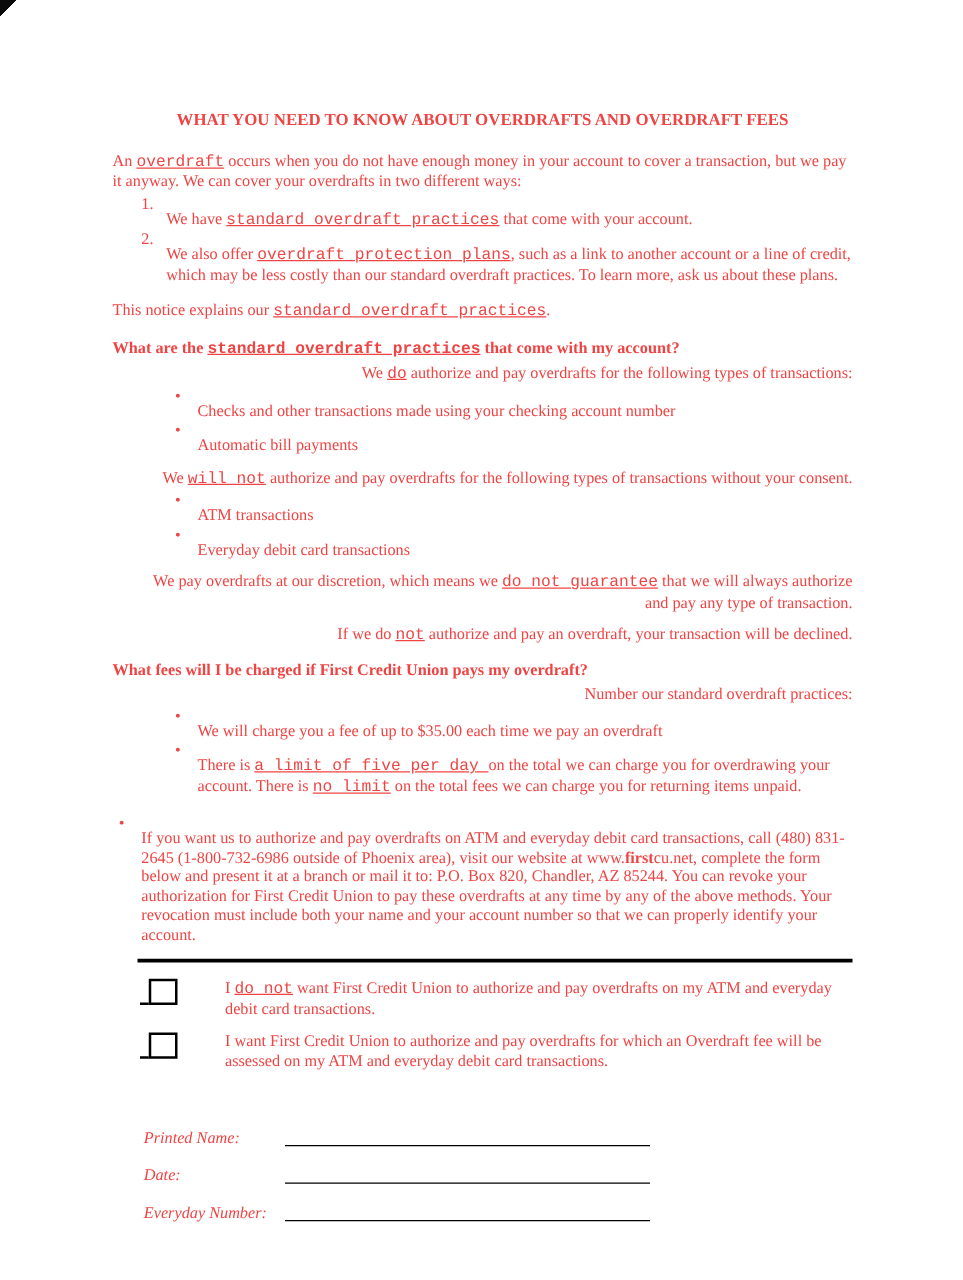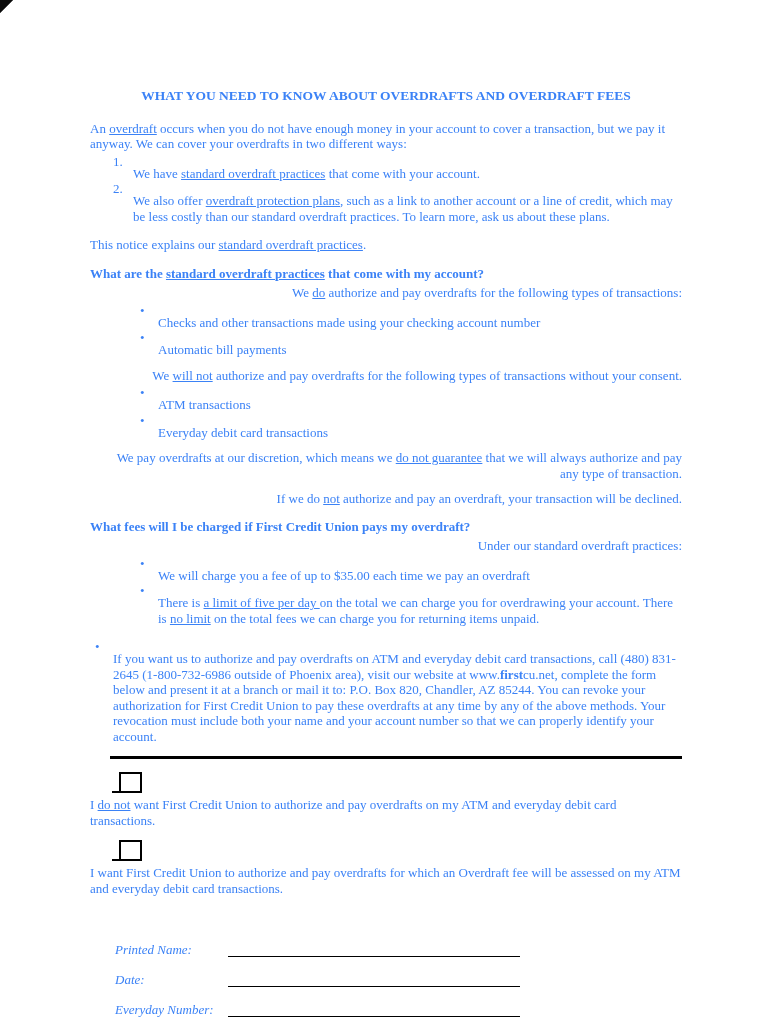--- a/index.html
+++ b/index.html
@@ -7,50 +7,50 @@
   html, body { margin: 0; padding: 0; }
   body {
     width: 770px; height: 1024px;
     background: #ffffff;
     position: relative;
     overflow: hidden;
   }
   .sheet {
     position: absolute; inset: 0;
     background: #ffffff;
-    color: #3b82f6;
+    color: #ef4444;
     font-family: "Liberation Serif", "DejaVu Serif", serif;
     font-size: 13px;
     line-height: 15.5px;
   }
   .corner-artifact {
     position: absolute; left: 0; top: 0;
     width: 17px; height: 15px;
     background: linear-gradient(135deg, #0a0a0a 40%, transparent 42%);
   }
   .content { padding: 88px 88px 0 90px; }
   .b { font-weight: bold; }
-  .u { text-decoration: underline; }
+  .u { text-decoration: underline; font-family: Liberation Mono, monospace; }
   .title { text-align: center; font-size: 13.5px; margin: 0 0 17px 0; }
   .para { margin: 0 0 13px 0; }
   .tight { margin-bottom: 2px; }
   .ind1 { margin-left: 23px; text-align: right; }
   .numitem { display: flex; margin-left: 23px; }
   .nummarker { width: 20px; flex: none; }
   .itemtext { flex: 1; margin-top: 12px; }
   .listgroup { margin-bottom: 13px; }
   .bulgroup { margin-bottom: 10px; }
   .bullet { display: flex; margin-left: 50px; }
   .bmark { width: 18px; flex: none; }
   .heading { margin: 0 0 4px 0; }
   .hang { padding-left: 23px; text-indent: -23px; }
   .bigbullet { display: flex; margin: 0 0 12px 0; }
   .bigbullet .bmark { margin-left: 5px; width: 18px; }
   .rule { height: 0; border-top: 3px solid #000; margin: 0 0 12px 20px; }
-  .optrow { display: flex; margin-bottom: 11px; flex-direction: column; }
+  .optrow { display: flex; margin-bottom: 11px; }
   .cbwrap { flex: none; width: 68px; margin-left: 22px; position: relative; height: 26px; cursor: pointer; }
   .cbbox { position: absolute; left: 7px; top: 1px; width: 23px; height: 21px; border: 2px solid #000; background: #fff; }
   .cbunder { position: absolute; left: 0; top: 20px; width: 8px; border-top: 2px solid #000; }
   .opttext { flex: 1; }
   .fields { margin-top: 44px; margin-left: 25px; }
   .fieldrow { display: flex; align-items: flex-end; height: 17px; margin-bottom: 13px; }
   .fieldlabel { width: 113px; flex: none; font-style: italic; }
   .fieldline { width: 292px; height: 100%; border-bottom: 1px solid #000; }
 </style>
 </head>
@@ -102,21 +102,21 @@
         <span class="bmark">•</span>
         <span class="itemtext"><span>Everyday debit card transactions</span></span>
       </div>
     </div>
 
     <div class="para ind1" style="margin-bottom:10px"><span>We pay overdrafts at our discretion, which means we </span><span class="u">do not guarantee</span><span> that we will always authorize and pay any type of transaction.</span></div>
 
     <div class="para ind1" style="margin-bottom:12px"><span>If we do </span><span class="u">not</span><span> authorize and pay an overdraft, your transaction will be declined.</span></div>
 
     <div class="heading b"><span>What fees will I be charged if First Credit Union pays my overdraft?</span></div>
-    <div class="para tight ind1"><span>Under our standard overdraft practices:</span></div>
+    <div class="para tight ind1"><span>Number our standard overdraft practices:</span></div>
     <div class="bulgroup" style="margin-bottom:13px">
       <div class="bullet">
         <span class="bmark">•</span>
         <span class="itemtext"><span>We will charge you a fee of up to $35.00 each time we pay an overdraft</span></span>
       </div>
       <div class="bullet">
         <span class="bmark">•</span>
         <span class="itemtext"><span>There is </span><span class="u">a limit of five per day </span><span>on the total we can charge you for overdrawing your account.  There is </span><span class="u">no limit</span><span> on the total fees we can charge you for returning items unpaid.</span></span>
       </div>
     </div>

